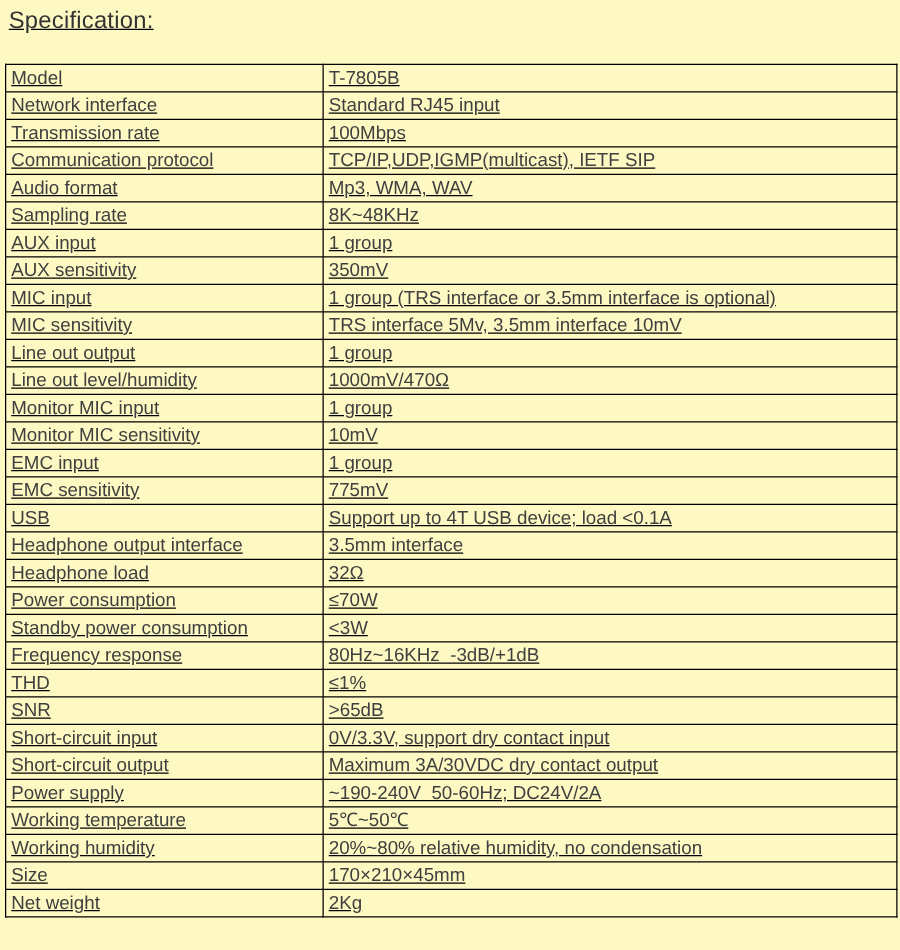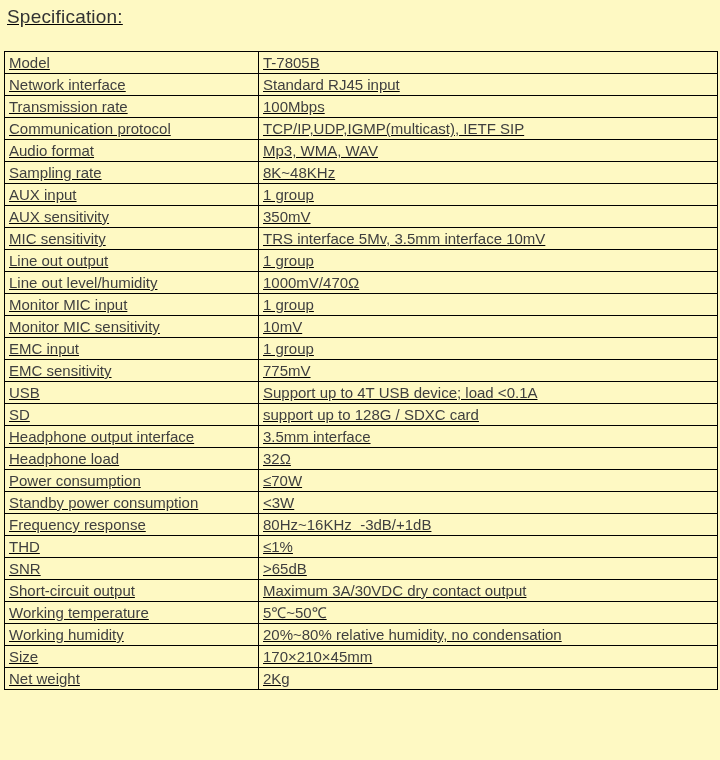--- a/index.html
+++ b/index.html
@@ -79,20 +79,24 @@
         </tr>
         <tr>
           <td class="label-cell">AUX input</td>
           <td class="value-cell">1 group</td>
         </tr>
         <tr>
           <td class="label-cell">AUX sensitivity</td>
           <td class="value-cell">350mV</td>
         </tr>
         <tr>
+          <td class="label-cell">MIC input</td>
+          <td class="value-cell">1 group (TRS interface or 3.5mm interface is optional)</td>
+        </tr>
+        <tr>
           <td class="label-cell">MIC sensitivity</td>
           <td class="value-cell">TRS interface 5Mv, 3.5mm interface 10mV</td>
         </tr>
         <tr>
           <td class="label-cell">Line out output</td>
           <td class="value-cell">1 group</td>
         </tr>
         <tr>
           <td class="label-cell">Line out level/humidity</td>
           <td class="value-cell">1000mV/470Ω</td>
@@ -111,24 +115,20 @@
         </tr>
         <tr>
           <td class="label-cell">EMC sensitivity</td>
           <td class="value-cell">775mV</td>
         </tr>
         <tr>
           <td class="label-cell">USB</td>
           <td class="value-cell">Support up to 4T USB device; load &lt;0.1A</td>
         </tr>
         <tr>
-          <td class="label-cell">SD</td>
-          <td class="value-cell">support up to 128G / SDXC card</td>
-        </tr>
-        <tr>
           <td class="label-cell">Headphone output interface</td>
           <td class="value-cell">3.5mm interface</td>
         </tr>
         <tr>
           <td class="label-cell">Headphone load</td>
           <td class="value-cell">32Ω</td>
         </tr>
         <tr>
           <td class="label-cell">Power consumption</td>
           <td class="value-cell">≤70W</td>
@@ -143,22 +143,30 @@
         </tr>
         <tr>
           <td class="label-cell">THD</td>
           <td class="value-cell">≤1%</td>
         </tr>
         <tr>
           <td class="label-cell">SNR</td>
           <td class="value-cell">&gt;65dB</td>
         </tr>
         <tr>
+          <td class="label-cell">Short-circuit input</td>
+          <td class="value-cell">0V/3.3V, support dry contact input</td>
+        </tr>
+        <tr>
           <td class="label-cell">Short-circuit output</td>
           <td class="value-cell">Maximum 3A/30VDC dry contact output</td>
+        </tr>
+        <tr>
+          <td class="label-cell">Power supply</td>
+          <td class="value-cell">~190-240V  50-60Hz; DC24V/2A</td>
         </tr>
         <tr>
           <td class="label-cell">Working temperature</td>
           <td class="value-cell">5℃~50℃</td>
         </tr>
         <tr>
           <td class="label-cell">Working humidity</td>
           <td class="value-cell">20%~80% relative humidity, no condensation</td>
         </tr>
         <tr>

